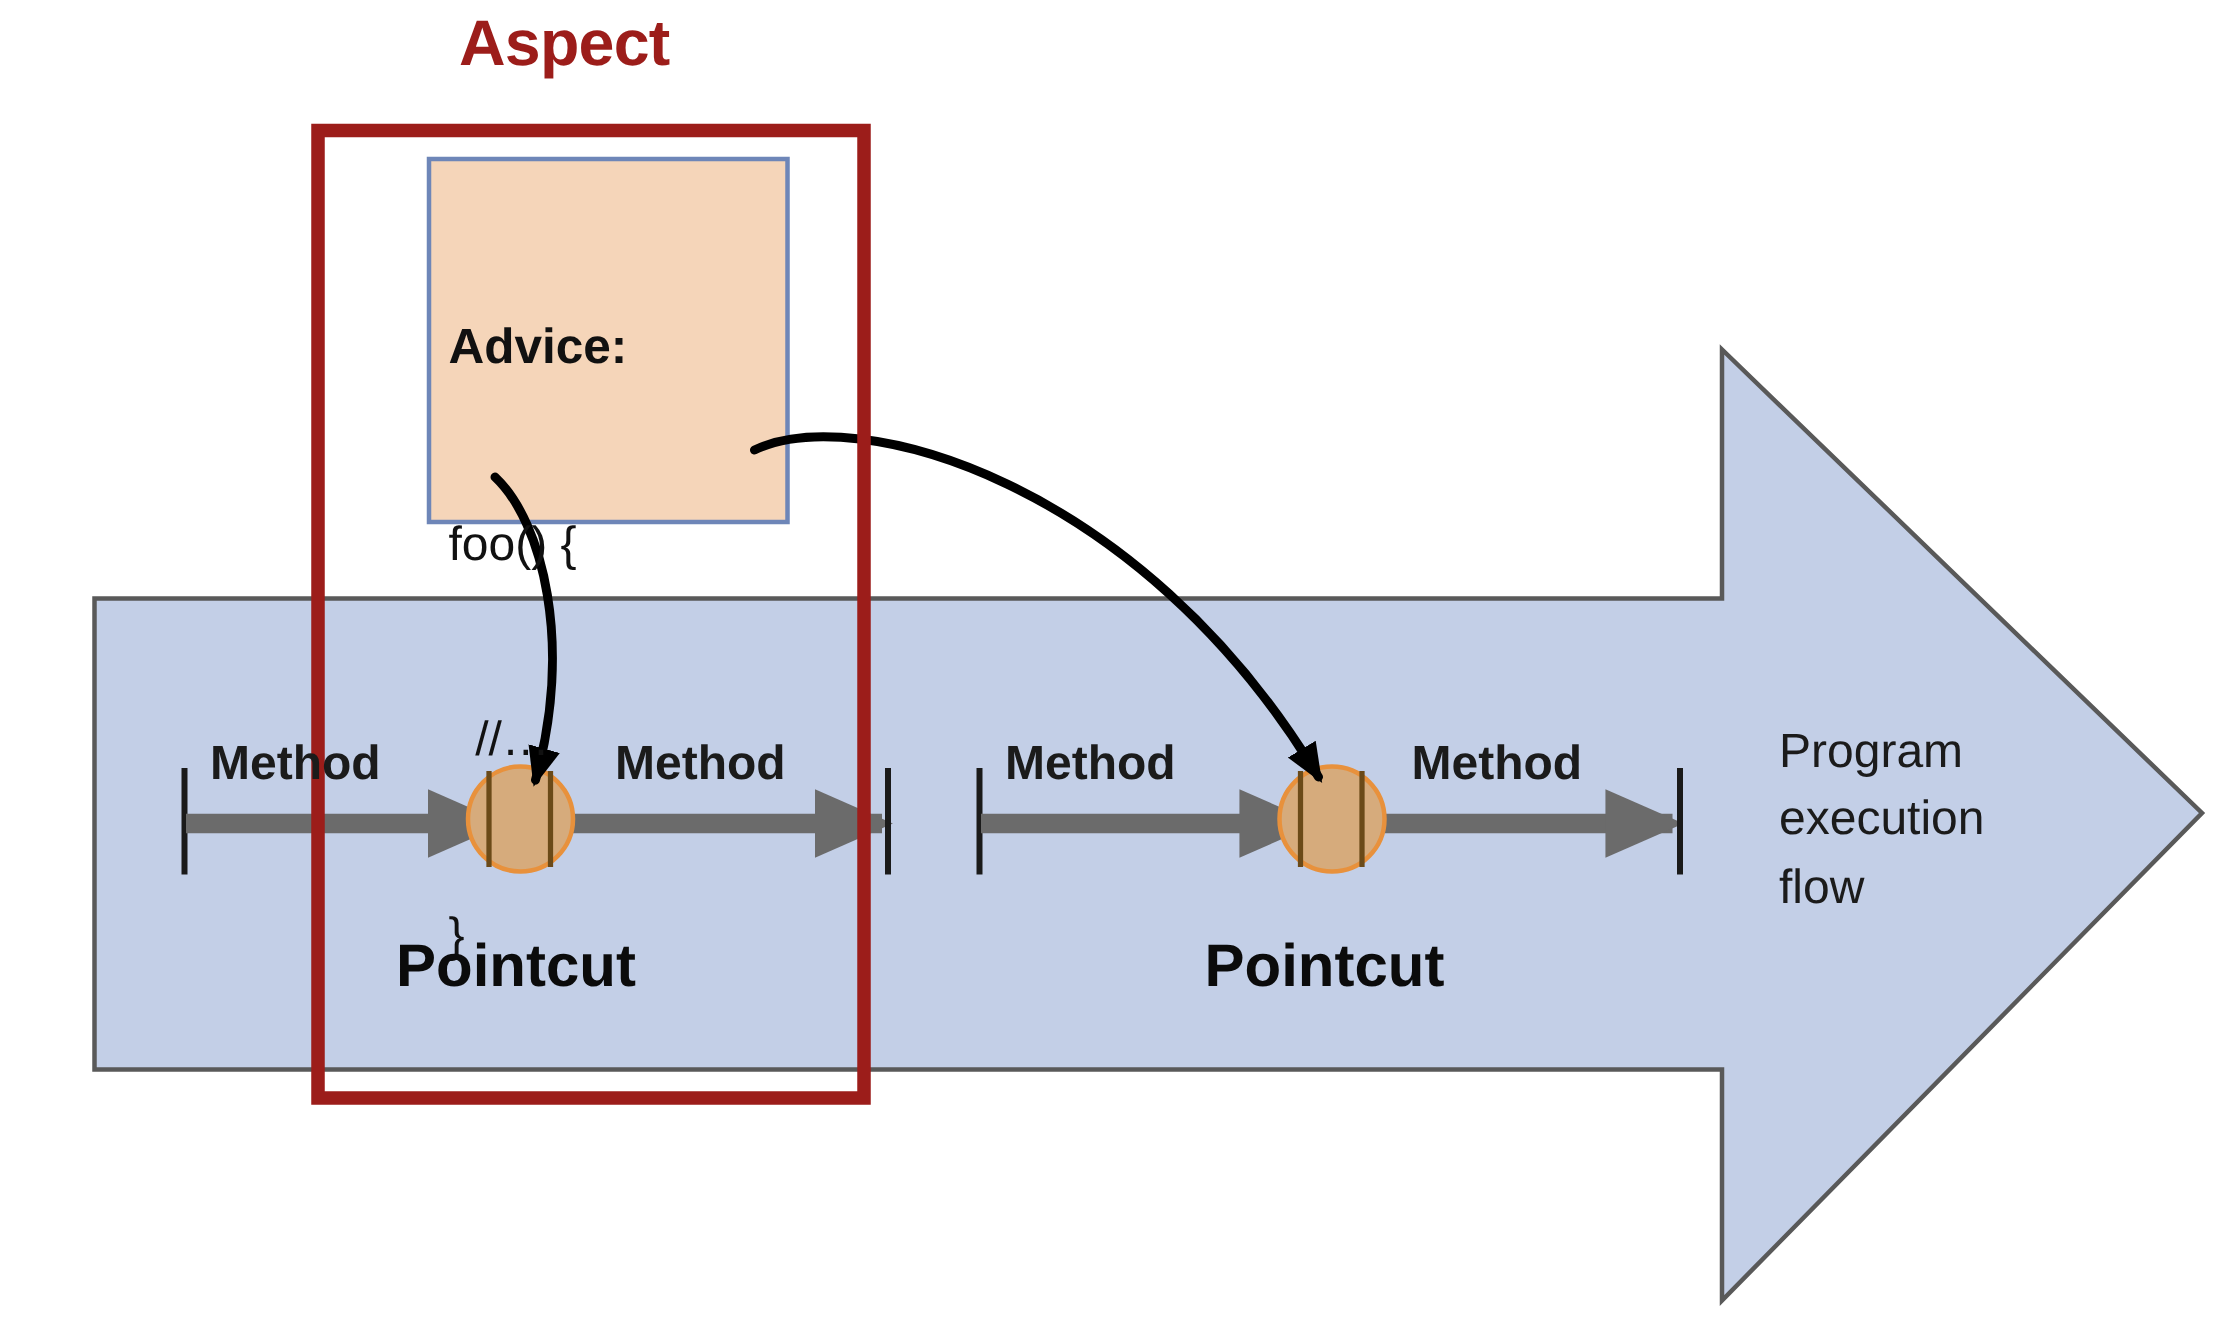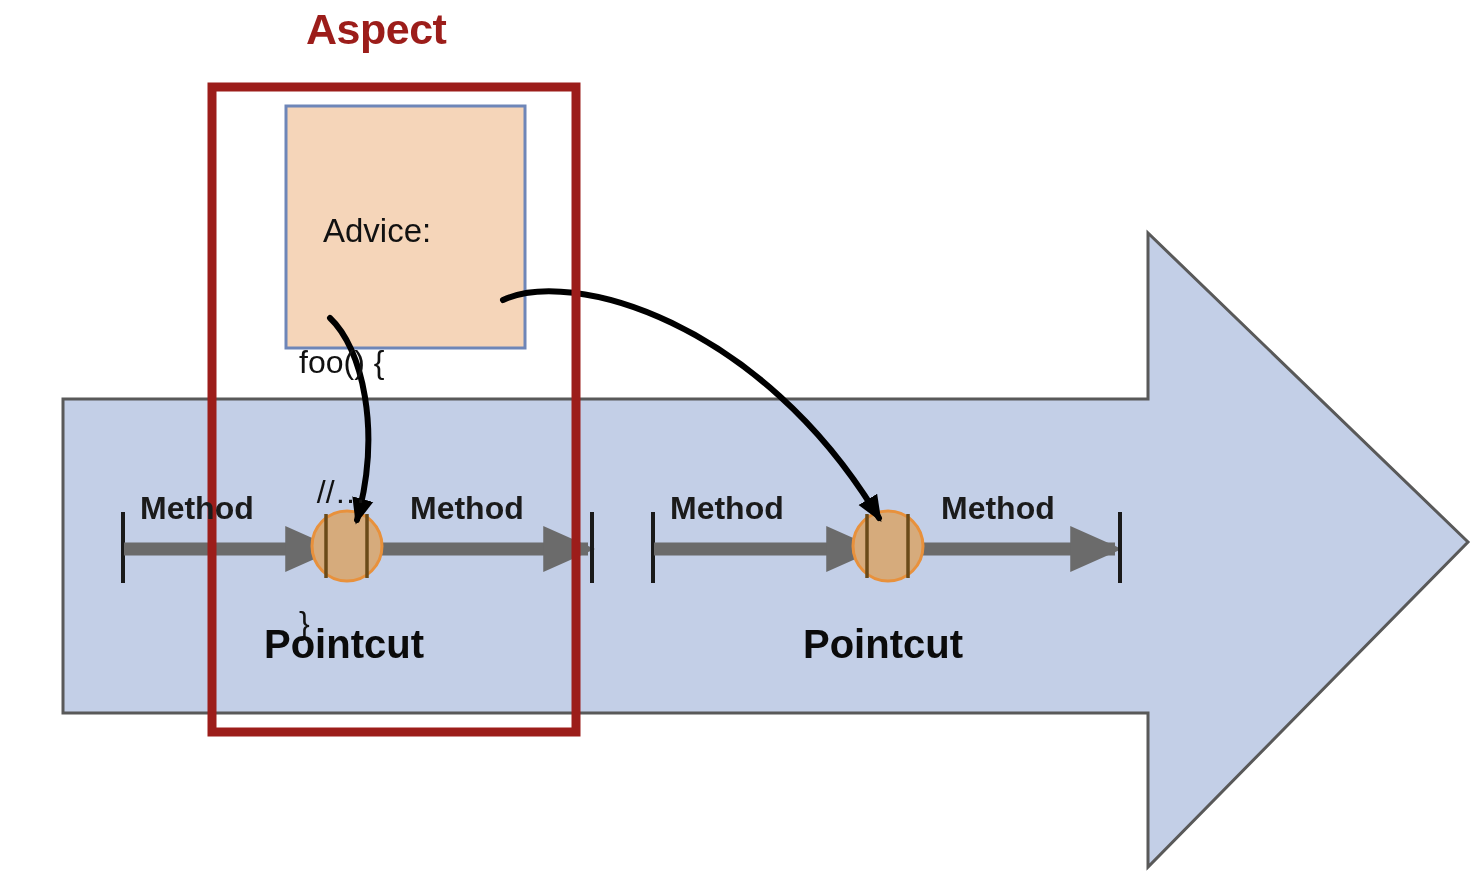--- a/index.html
+++ b/index.html
@@ -42,23 +42,22 @@
     position: absolute;
     left: 299px;
     top: 122px;
     width: 214px;
     color: #111111;
     font-size: 32px;
     line-height: 1.36;
     white-space: pre;
   }
   .advice-text .hdr {
-    font-weight: normal;
+    font-weight: bold;
     font-size: 33px;
-    margin-left: 24px;
   }
 
   
   .method-label {
     position: absolute;
     font-size: 32px;
     color: #1b1b1b;
     white-space: nowrap;
     line-height: 1;
     font-weight: bold;
@@ -142,14 +141,17 @@
   </div>
 
   <div class="method-label" style="left:140px; top:492px;">Method</div>
   <div class="method-label" style="left:410px; top:492px;">Method</div>
   <div class="pointcut-label" style="left:264px; top:624px;">Pointcut</div>
 
   <div class="method-label" style="left:670px; top:492px;">Method</div>
   <div class="method-label" style="left:941px; top:492px;">Method</div>
   <div class="pointcut-label" style="left:803px; top:624px;">Pointcut</div>
 
+  <div class="flow-label">Program
+execution
+flow</div>
 
 </div>
 
 </body></html>

